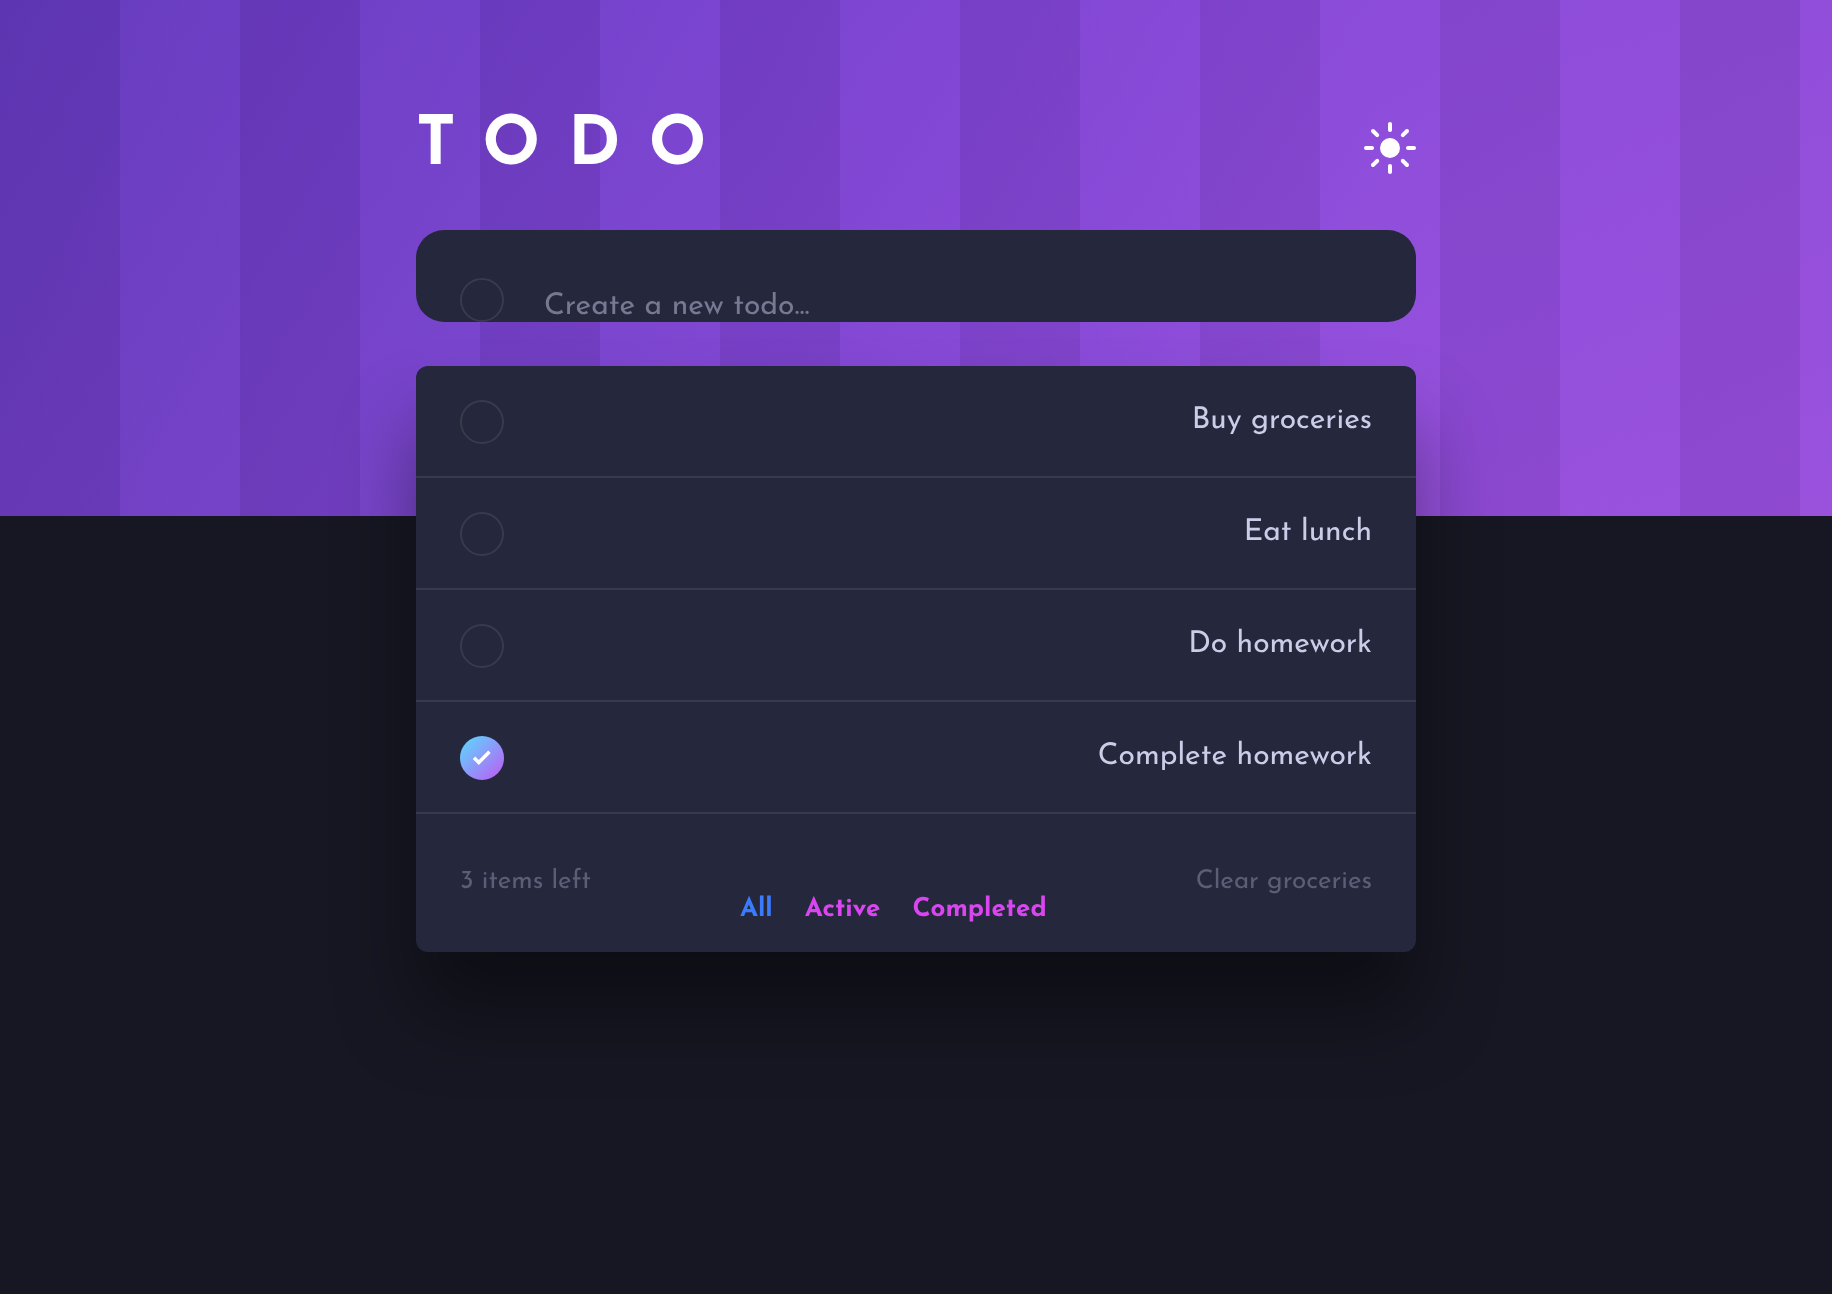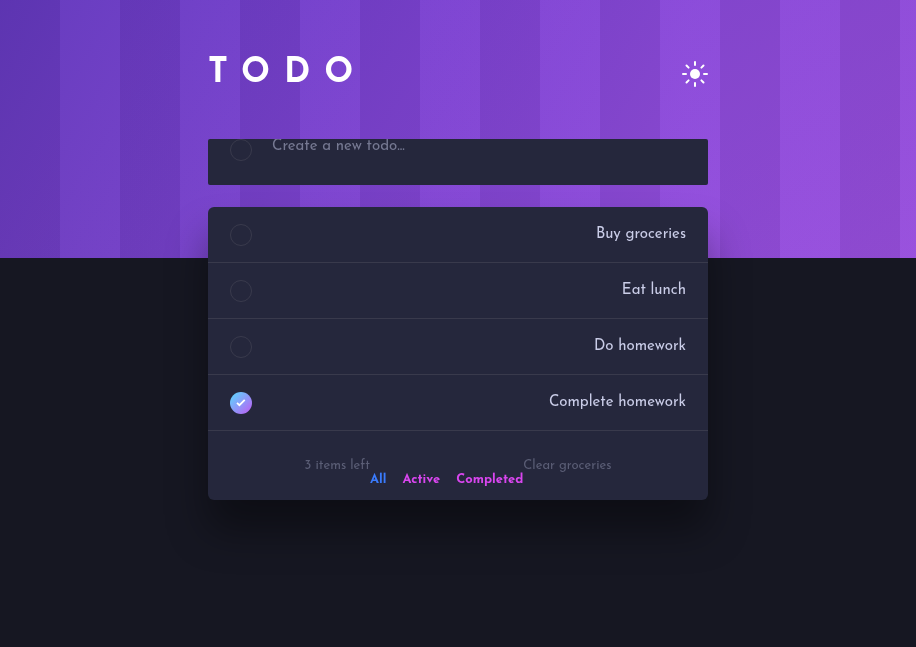--- a/index.html
+++ b/index.html
@@ -41,21 +41,21 @@
       width: 500px;
       margin: 0 auto;
       position: relative;
       padding-top: 56px;
     }
 
     .header {
       display: flex;
       justify-content: space-between;
       align-items: center;
-      margin-bottom: 48px;
+      margin-bottom: 24px;
     }
 
     .title {
       color: #fff;
       font-size: 34px;
       font-weight: 700;
       letter-spacing: 14px;
     }
 
     .theme-toggle {
@@ -68,25 +68,25 @@
     }
 
     .sun-icon {
       width: 26px;
       height: 26px;
       fill: #fff;
     }
 
     .input-card {
       background: #25273c;
-      border-radius: 2px;
+      border-radius: 14px;
       padding: 0 22px;
       height: 46px;
       display: flex;
-      align-items: flex-start;
+      align-items: flex-end;
       gap: 20px;
       margin-bottom: 22px;
     }
 
     .checkbox {
       width: 22px;
       height: 22px;
       border-radius: 50%;
       border: 1px solid #393a4c;
       flex-shrink: 0;
@@ -138,21 +138,21 @@
 
     .todo-text {
       color: #cacde8;
       font-size: 15px;
       flex: 1;
     }
 
     .footer {
       padding: 14px 22px;
       display: flex;
-      justify-content: center;
+      justify-content: space-between;
       align-items: center;
       font-size: 13px;
     }
 
     .items-left {
       color: #5b5e76;
     }
 
     .filters {
       display: flex;

